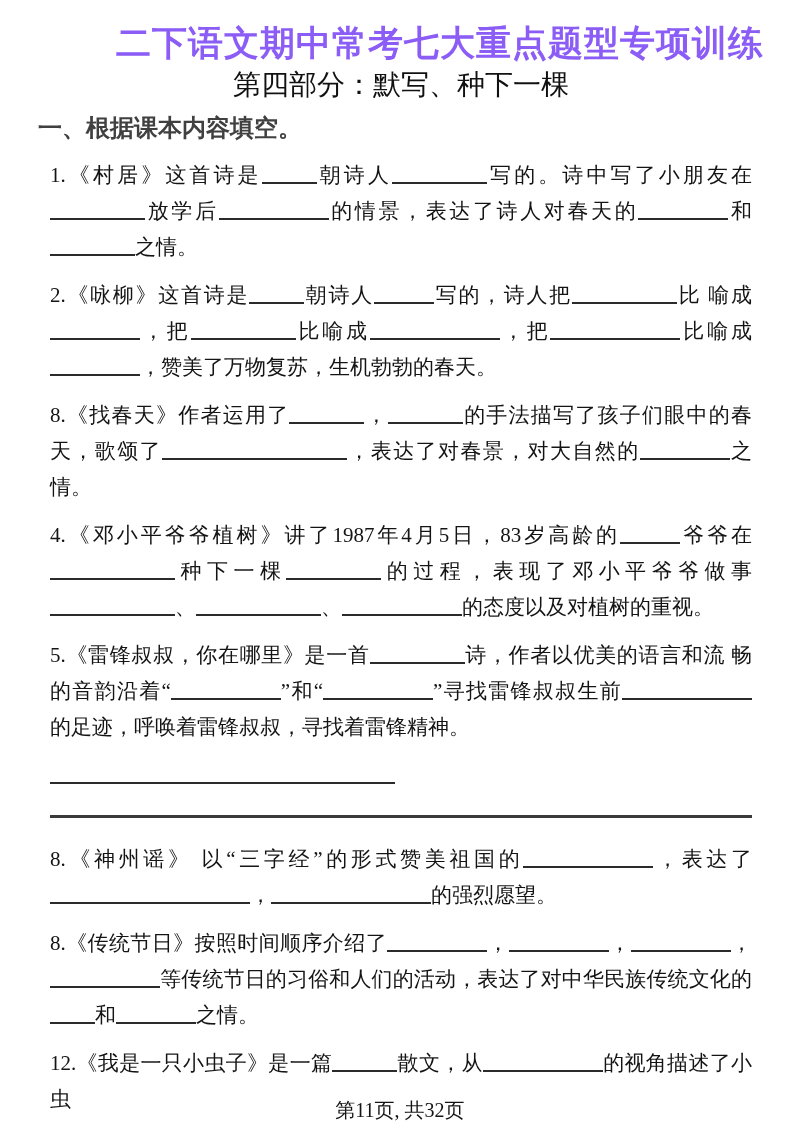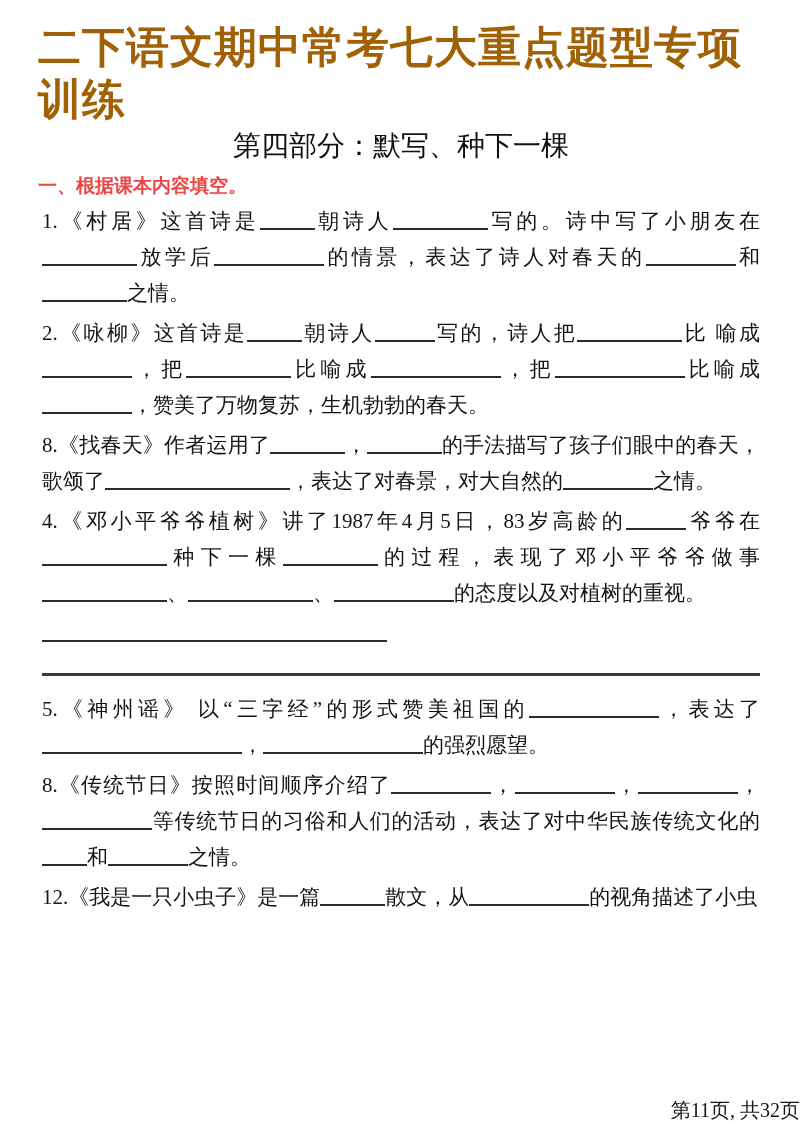--- a/index.html
+++ b/index.html
@@ -10,47 +10,47 @@
     color: #141414;
     font-family: "Liberation Serif", "DejaVu Serif", serif;
     position: relative;
     overflow: hidden;
   }
   .page {
     padding: 22px 36px 0 38px;
   }
   .title {
     font-family: "Liberation Sans", "DejaVu Sans", sans-serif;
-    font-size: 43px;
+    font-size: 35px;
     font-weight: 900;
-    text-align: left;
+    text-align: right;
     letter-spacing: 1px;
     line-height: 1.2;
-    color: #a16207;
+    color: #8b5cf6;
   }
   .subtitle {
     font-size: 28px;
     font-weight: 400;
     text-align: center;
     margin-top: 4px;
     line-height: 1.2;
     color: #111;
   }
   .section-heading {
-    font-size: 19px;
+    font-size: 24px;
     font-weight: bold;
     margin-top: 10px;
     line-height: 1.4;
-    color: #ef4444;
+    color: #404040;
   }
   #questions { margin-top: 2px; }
   .question {
     font-size: 21px;
     line-height: 36px;
-    margin: 4px;
+    margin: 12px;
     text-align: justify;
     text-justify: inter-ideograph;
     word-break: break-all;
   }
   .blank {
     display: inline-block;
     height: 20px;
     border-bottom: 2px solid #2b2b2b;
     vertical-align: baseline;
     transform: translateY(2px);
@@ -59,37 +59,38 @@
     display: inline-block;
     width: 100%;
     height: 20px;
     border-bottom: 3px solid #3a3a3a;
     vertical-align: baseline;
   }
   .footer {
     position: absolute;
     left: 0; right: 0;
     bottom: 8px;
-    text-align: right;
+    text-align: center;
     font-size: 20px;
     color: #141414;
   }
 </style>
 </head>
 <body>
 
 <div class="page">
   <div class="title">二下语文期中常考七大重点题型专项训练</div>
   <div class="subtitle">第四部分：默写、种下一棵</div>
   <div class="section-heading">一、根据课本内容填空。</div>
   <div id="questions">
       <p class="question"><span>1.《村居》这首诗是</span><span class="blank" style="width: 55px;"></span><span>朝诗人</span><span class="blank" style="width: 95px;"></span><span>写的。诗中写了小朋友在</span><span class="blank" style="width: 95px;"></span><span>放学后</span><span class="blank" style="width: 110px;"></span><span>的情景，表达了诗人对春天的</span><span class="blank" style="width: 90px;"></span><span>和</span><span class="blank" style="width: 85px;"></span><span>之情。</span></p>
       <p class="question"><span>2.《咏柳》这首诗是</span><span class="blank" style="width: 55px;"></span><span>朝诗人</span><span class="blank" style="width: 60px;"></span><span>写的，诗人把</span><span class="blank" style="width: 105px;"></span><span>比 喻成</span><span class="blank" style="width: 90px;"></span><span>，把</span><span class="blank" style="width: 105px;"></span><span>比喻成</span><span class="blank" style="width: 130px;"></span><span>，把</span><span class="blank" style="width: 130px;"></span><span>比喻成</span><span class="blank" style="width: 90px;"></span><span>，赞美了万物复苏，生机勃勃的春天。</span></p>
       <p class="question"><span>8.《找春天》作者运用了</span><span class="blank" style="width: 75px;"></span><span>，</span><span class="blank" style="width: 75px;"></span><span>的手法描写了孩子们眼中的春天，歌颂了</span><span class="blank" style="width: 185px;"></span><span>，表达了对春景，对大自然的</span><span class="blank" style="width: 90px;"></span><span>之情。</span></p>
       <p class="question"><span>4.《邓小平爷爷植树》讲了1987年4月5日，83岁高龄的</span><span class="blank" style="width: 60px;"></span><span>爷爷在</span><span class="blank" style="width: 125px;"></span><span>种下一棵</span><span class="blank" style="width: 95px;"></span><span>的过程，表现了邓小平爷爷做事</span><span class="blank" style="width: 125px;"></span><span>、</span><span class="blank" style="width: 125px;"></span><span>、</span><span class="blank" style="width: 120px;"></span><span>的态度以及对植树的重视。</span></p>
+      <p class="question"><span>5.《雷锋叔叔，你在哪里》是一首</span><span class="blank" style="width: 95px;"></span><span>诗，作者以优美的语言和流 畅的音韵沿着“</span><span class="blank" style="width: 110px;"></span><span>”和“</span><span class="blank" style="width: 110px;"></span><span>”寻找雷锋叔叔生前</span><span class="blank" style="width: 130px;"></span><span>的足迹，呼唤着雷锋叔叔，寻找着雷锋精神。</span></p>
       <p class="question"><span class="blank" style="width: 345px;"></span><span class="blank-line"></span></p>
-      <p class="question"><span>5.《神州谣》 以“三字经”的形式赞美祖国的</span><span class="blank" style="width: 130px;"></span><span>，表达了</span><span class="blank" style="width: 200px;"></span><span>，</span><span class="blank" style="width: 160px;"></span><span>的强烈愿望。</span></p>
+      <p class="question"><span>8.《神州谣》 以“三字经”的形式赞美祖国的</span><span class="blank" style="width: 130px;"></span><span>，表达了</span><span class="blank" style="width: 200px;"></span><span>，</span><span class="blank" style="width: 160px;"></span><span>的强烈愿望。</span></p>
       <p class="question"><span>8.《传统节日》按照时间顺序介绍了</span><span class="blank" style="width: 100px;"></span><span>，</span><span class="blank" style="width: 100px;"></span><span>，</span><span class="blank" style="width: 100px;"></span><span>，</span><span class="blank" style="width: 110px;"></span><span>等传统节日的习俗和人们的活动，表达了对中华民族传统文化的</span><span class="blank" style="width: 45px;"></span><span>和</span><span class="blank" style="width: 80px;"></span><span>之情。</span></p>
       <p class="question"><span>12.《我是一只小虫子》是一篇</span><span class="blank" style="width: 65px;"></span><span>散文，从</span><span class="blank" style="width: 120px;"></span><span>的视角描述了小虫</span></p>
     </div>
 </div>
 
 <div class="footer">第11页, 共32页</div>
 
 </body></html>

